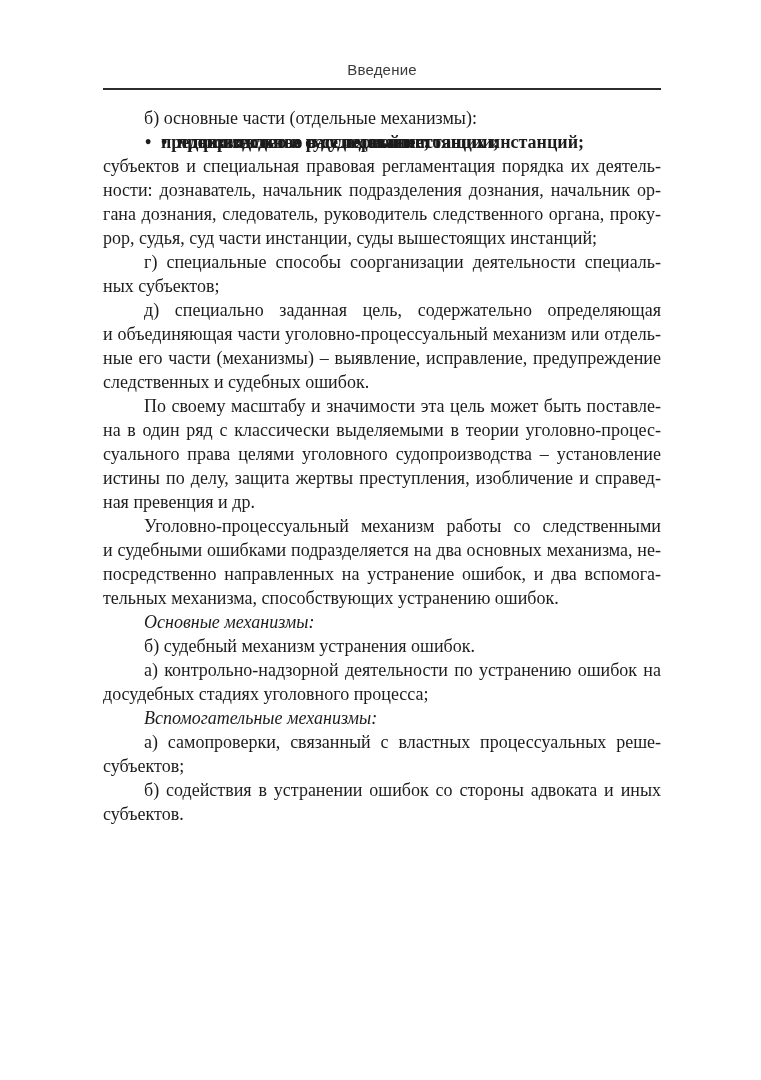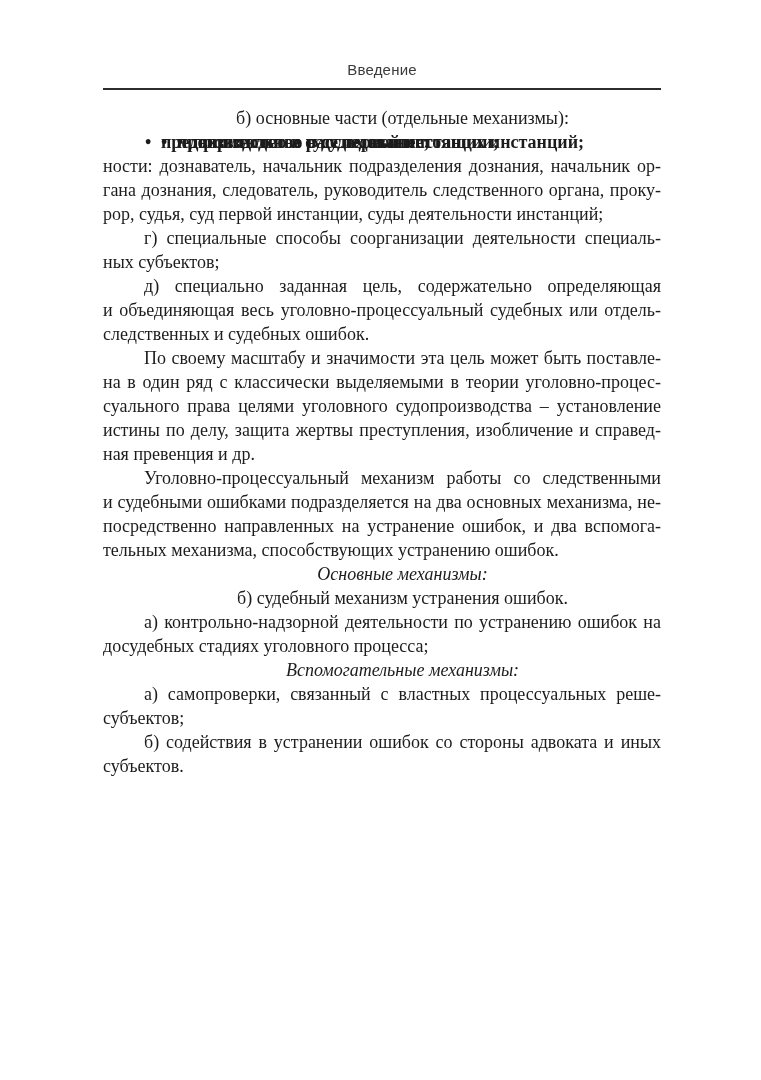--- a/index.html
+++ b/index.html
@@ -39,21 +39,21 @@
     top: 106px;
     left: 103px;
     width: 558px;
     font-size: 18px;
     line-height: 24px;
     color: #1c1c1c;
   }
   .para { margin: 0; }
   .para.italic .line { font-style: italic; }
   .line { width: 558px; }
-  .line.first { text-indent: 41px; text-align: center; }
+  .line.first { text-indent: 41px; }
   .line.just {
     text-align: justify;
     text-align-last: justify;
   }
   .bullet-line { padding-left: 42px; width: 516px; font-weight: bold; }
   .bullet {
     display: inline-block;
     width: 16px;
   }
   .folio {
@@ -67,29 +67,31 @@
 </style>
 </head>
 <body>
 
 <div class="page">
   <div class="header-title">Введение</div>
   <div class="header-rule"></div>
   <div class="body-text"><div class="para plain">
         <div class="line first">б) основные части (отдельные механизмы):</div>
       </div><div class="para bullet"><div class="line bullet-line"><span class="bullet">•</span><span>предварительное расследование;</span></div></div><div class="para bullet"><div class="line bullet-line"><span class="bullet">•</span><span>производство в суде первой инстанции;</span></div></div><div class="para bullet"><div class="line bullet-line"><span class="bullet">•</span><span>производство в судах вышестоящих инстанций;</span></div></div><div class="para plain">
+        <div class="line just">субъектов и специальная правовая регламентация порядка их деятель-</div>
         <div class="line just">ности: дознаватель, начальник подразделения дознания, начальник ор-</div>
         <div class="line just">гана дознания, следователь, руководитель следственного органа, проку-</div>
-        <div class="line">рор, судья, суд первой инстанции, суды деятельности инстанций;</div>
+        <div class="line">рор, судья, суд части инстанции, суды вышестоящих инстанций;</div>
       </div><div class="para plain">
         <div class="line just first">г) специальные способы соорганизации деятельности специаль-</div>
         <div class="line">ных субъектов;</div>
       </div><div class="para plain">
         <div class="line just first">д) специально заданная цель, содержательно определяющая</div>
-        <div class="line just">и объединяющая весь уголовно-процессуальный судебных или отдель-</div>
+        <div class="line just">и объединяющая части уголовно-процессуальный механизм или отдель-</div>
+        <div class="line just">ные его части (механизмы) – выявление, исправление, предупреждение</div>
         <div class="line">следственных и судебных ошибок.</div>
       </div><div class="para plain">
         <div class="line just first">По своему масштабу и значимости эта цель может быть поставле-</div>
         <div class="line just">на в один ряд с классически выделяемыми в теории уголовно-процес-</div>
         <div class="line just">суального права целями уголовного судопроизводства – установление</div>
         <div class="line just">истины по делу, защита жертвы преступления, изобличение и справед-</div>
         <div class="line">ная превенция и др.</div>
       </div><div class="para plain">
         <div class="line just first">Уголовно-процессуальный механизм работы со следственными</div>
         <div class="line just">и судебными ошибками подразделяется на два основных механизма, не-</div>

